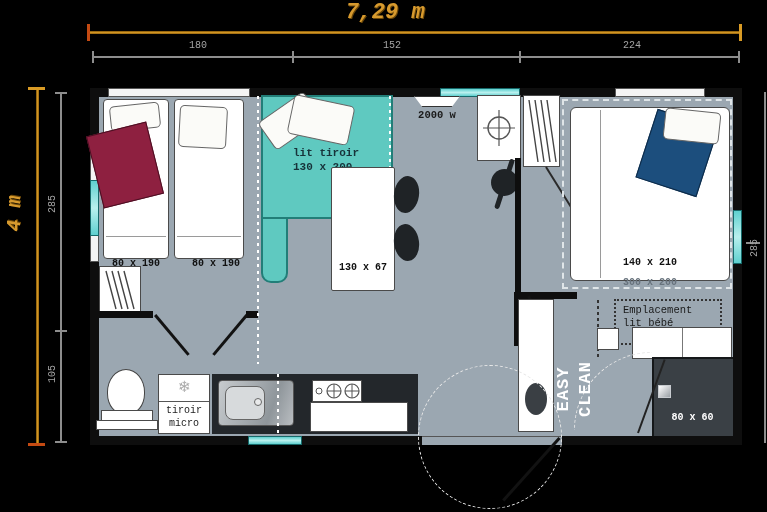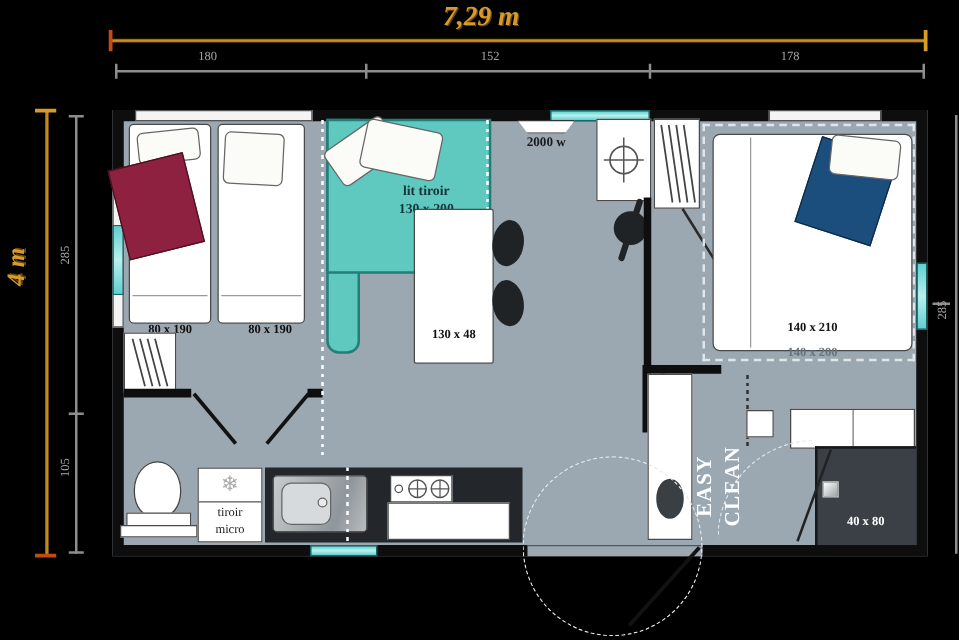--- a/index.html
+++ b/index.html
@@ -1,17 +1,17 @@
 <!DOCTYPE html>
 <html><head>
 <meta charset="utf-8">
 <style>
   html,body{margin:0;padding:0;background:#000;}
   .canvas{position:relative;width:767px;height:512px;background:#000;overflow:hidden;
-          font-family:Liberation Serif, serif;}
+          font-family:Liberation Mono, monospace;}
   .abs{position:absolute;box-sizing:border-box;}
   
   .dim-orange-h{background:linear-gradient(#7a5208,#d99b25 55%,#8a5c0c);}
   .dim-orange-v{background:linear-gradient(90deg,#7a5208,#d99b25 55%,#8a5c0c);}
   .dim-gray{background:#8d8d8d;}
   .dim-label{color:#a5a5a5;font-size:10px;text-align:center;line-height:12px;}
   .dim-title{color:#d79a2e;font-weight:bold;font-style:italic;
              text-shadow:1px 1px 0 #6b4708,2px 2px 2px rgba(0,0,0,.65);}
   .rot{transform:rotate(-90deg);transform-origin:center;}
   
@@ -36,23 +36,23 @@
   <div class="abs dim-title" style="left:300px;top:0px;width:170px;font-size:22px;text-align:center;">7,29 m</div>
   <div class="abs dim-orange-h" style="left:88px;top:31px;width:653px;height:3px;"></div>
   <div class="abs" style="left:87px;top:24px;width:3px;height:17px;background:#c44a12;"></div>
   <div class="abs" style="left:739px;top:24px;width:3px;height:17px;background:#d99b25;"></div>
 
   <div class="abs dim-gray" style="left:92px;top:56px;width:648px;height:2px;"></div>
   <div class="abs dim-gray" style="left:92px;top:51px;width:2px;height:12px;"></div>
   <div class="abs dim-gray" style="left:292px;top:51px;width:2px;height:12px;"></div>
   <div class="abs dim-gray" style="left:519px;top:51px;width:2px;height:12px;"></div>
   <div class="abs dim-gray" style="left:738px;top:51px;width:2px;height:12px;"></div>
-  <div class="abs dim-label" style="left:144px;top:40px;width:44px;">180</div>
+  <div class="abs dim-label" style="left:176px;top:40px;width:44px;">180</div>
   <div class="abs dim-label" style="left:370px;top:40px;width:44px;">152</div>
-  <div class="abs dim-label" style="left:610px;top:40px;width:44px;">178</div>
+  <div class="abs dim-label" style="left:610px;top:40px;width:44px;">224</div>
 
   <div class="abs dim-title rot" style="left:-16px;top:202px;width:60px;font-size:20px;text-align:center;">4 m</div>
   <div class="abs dim-orange-v" style="left:36px;top:88px;width:3px;height:357px;"></div>
   <div class="abs" style="left:28px;top:87px;width:17px;height:3px;background:#d99b25;"></div>
   <div class="abs" style="left:28px;top:443px;width:17px;height:3px;background:#c44a12;"></div>
 
   <div class="abs dim-gray" style="left:60px;top:92px;width:2px;height:351px;"></div>
   <div class="abs dim-gray" style="left:55px;top:92px;width:12px;height:2px;"></div>
   <div class="abs dim-gray" style="left:55px;top:330px;width:12px;height:2px;"></div>
   <div class="abs dim-gray" style="left:55px;top:441px;width:12px;height:2px;"></div>
@@ -93,28 +93,28 @@
   <div class="abs wall" style="left:99px;top:311px;width:54px;height:7px;"></div>
   <div class="abs wall" style="left:246px;top:311px;width:12px;height:7px;"></div>
   <div class="abs door-leaf" style="left:154px;top:316px;width:3px;height:52px;transform:rotate(-40deg);transform-origin:top left;"></div>
   <div class="abs door-leaf" style="left:245px;top:316px;width:3px;height:52px;transform:rotate(40deg);transform-origin:top right;"></div>
   <div class="abs dotted-v" style="left:257px;top:96px;height:268px;"></div>
 
   <div class="abs sofa" style="left:261px;top:95px;width:27px;height:188px;border-radius:0 0 10px 10px;"></div>
   <div class="abs sofa" style="left:261px;top:95px;width:132px;height:124px;border-radius:0 0 26px 0;"></div>
   <div class="abs pillow" style="left:262px;top:104px;width:56px;height:34px;transform:rotate(-35deg);"></div>
   <div class="abs pillow" style="left:290px;top:100px;width:62px;height:40px;transform:rotate(12deg);"></div>
-  <div class="abs" style="left:293px;top:146px;width:96px;text-align:center;color:#17333a;font-size:11px;font-weight:bold;line-height:14px;">
+  <div class="abs" style="left:293px;top:146px;width:96px;color:#17333a;font-size:11px;font-weight:bold;line-height:14px;">
     <div>lit tiroir</div>
     <div>130 x 200</div>
   </div>
   <div class="abs dotted-v" style="left:389px;top:96px;height:194px;"></div>
 
   <div class="abs white-box" style="left:331px;top:167px;width:64px;height:124px;border-radius:2px;"></div>
-  <div class="abs room-label" style="left:331px;top:262px;width:64px;">130 x 48</div>
+  <div class="abs room-label" style="left:331px;top:262px;width:64px;">130 x 67</div>
   <div class="abs dark-item" style="left:394px;top:176px;width:25px;height:37px;border-radius:50%;transform:rotate(8deg);"></div>
   <div class="abs dark-item" style="left:394px;top:224px;width:25px;height:37px;border-radius:50%;transform:rotate(-8deg);"></div>
 
   <div class="abs" style="left:414px;top:96px;width:46px;height:11px;background:#fff;border:1px solid #333;clip-path:polygon(0 0,100% 0,82% 100%,18% 100%);"></div>
   <div class="abs" style="left:405px;top:109px;width:64px;text-align:center;color:#1a1a1a;font-size:10.5px;font-weight:bold;">2000 w</div>
 
   <div class="abs white-box" style="left:477px;top:95px;width:44px;height:66px;">
     <svg width="42" height="62" viewBox="0 0 42 62">
       <circle cx="21" cy="32" r="11" fill="none" stroke="#555" stroke-width="1.4"></circle>
       <path d="M21 14 V50 M5 32 H37" stroke="#555" stroke-width="1.2"></path>
@@ -132,34 +132,38 @@
     </svg>
   </div>
   <div class="abs" style="left:545px;top:167px;width:2px;height:58px;background:#2a2a2a;transform:rotate(-32deg);transform-origin:top center;"></div>
 
   <div class="abs" style="left:562px;top:99px;width:170px;height:190px;border:2px dashed #dfe5e8;"></div>
   <div class="abs white-box" style="left:570px;top:107px;width:160px;height:174px;border-radius:6px;"></div>
   <div class="abs" style="left:600px;top:110px;width:1px;height:168px;background:#9a9a9a;"></div>
   <div class="abs" style="left:645px;top:117px;width:64px;height:72px;background:#1C4E7D;border:1px solid #0d2a47;transform:rotate(18deg);"></div>
   <div class="abs pillow" style="left:664px;top:110px;width:56px;height:32px;transform:rotate(6deg);"></div>
   <div class="abs room-label" style="left:605px;top:257px;width:90px;">140 x 210</div>
-  <div class="abs sub-label" style="left:605px;top:277px;width:90px;">140 x 200</div>
+  <div class="abs sub-label" style="left:605px;top:277px;width:90px;">300 x 200</div>
 
   <div class="abs wall" style="left:515px;top:292px;width:62px;height:7px;"></div>
   <div class="abs door-leaf" style="left:527px;top:297px;width:3px;height:38px;transform:rotate(-35deg);transform-origin:top left;"></div>
   <div class="abs wall" style="left:514px;top:292px;width:7px;height:54px;"></div>
 
+  <div class="abs" style="left:614px;top:299px;width:108px;height:46px;border:2px dotted #333;color:#1a1a1a;font-size:10.5px;line-height:13px;padding:3px 0 0 7px;">
+    <div>Emplacement</div>
+    <div>lit bébé</div>
+  </div>
   <div class="abs" style="left:597px;top:300px;width:2px;height:60px;background-image:repeating-linear-gradient(#333 0 3px,transparent 3px 6px);"></div>
   <div class="abs white-box" style="left:597px;top:328px;width:22px;height:22px;"></div>
   <div class="abs white-box" style="left:632px;top:327px;width:100px;height:32px;"></div>
   <div class="abs" style="left:682px;top:328px;width:1px;height:30px;background:#777;"></div>
 
   <div class="abs" style="left:652px;top:357px;width:81px;height:79px;background:#3A4045;border-left:2px solid #15181a;border-top:2px solid #15181a;"></div>
   <div class="abs" style="left:658px;top:385px;width:13px;height:13px;background:linear-gradient(135deg,#fff,#9aa0a5);border:1px solid #c8ccd0;"></div>
-  <div class="abs" style="left:655px;top:412px;width:75px;text-align:center;color:#fff;font-size:10px;font-weight:bold;">40 x 80</div>
+  <div class="abs" style="left:655px;top:412px;width:75px;text-align:center;color:#fff;font-size:10px;font-weight:bold;">80 x 60</div>
 
   <div class="abs" style="left:574px;top:352px;width:156px;height:156px;border:1.5px dashed #e8e8e8;border-radius:50%;clip-path:polygon(0 0,50% 0,50% 50%,0 50%);"></div>
   <div class="abs" style="left:637px;top:355px;width:2px;height:78px;background:#222;transform:rotate(20deg);transform-origin:bottom center;"></div>
 
   <div class="abs white-box" style="left:518px;top:299px;width:36px;height:133px;"></div>
   <div class="abs" style="left:525px;top:383px;width:22px;height:32px;background:#3a3f44;border-radius:50%;"></div>
   <div class="abs rot" style="left:538px;top:360px;width:88px;height:58px;color:#fff;font-weight:bold;font-size:17px;letter-spacing:1px;text-align:center;line-height:22px;">
     <div>EASY</div>
     <div>CLEAN</div>
   </div>

